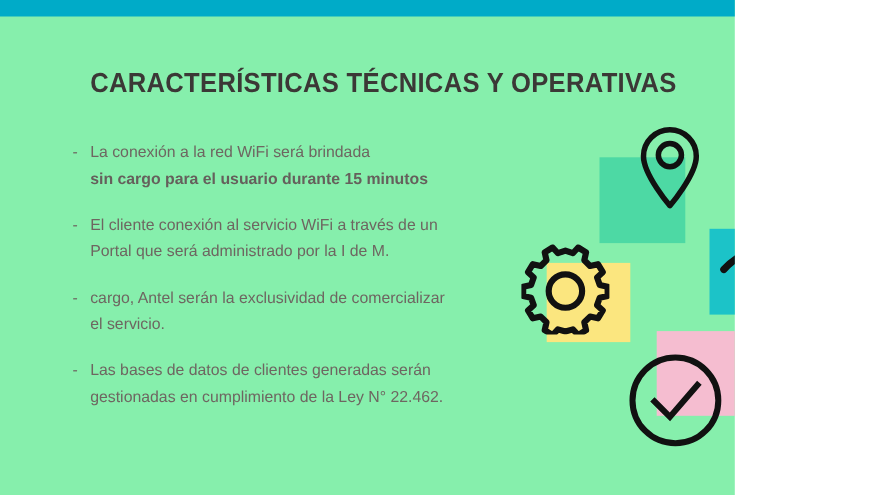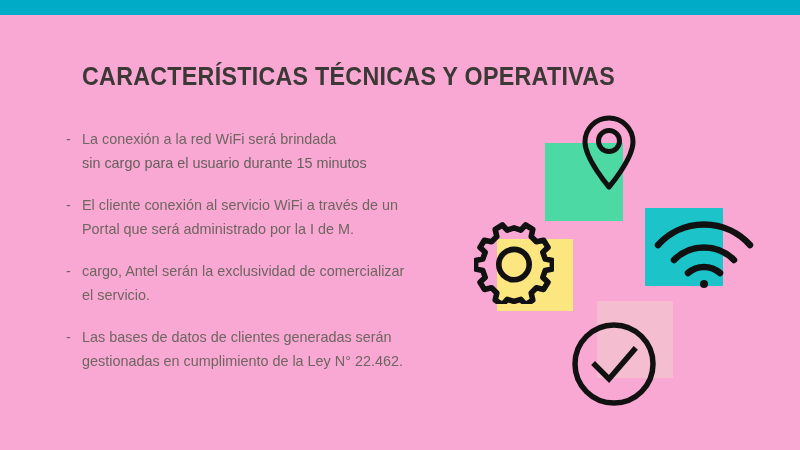--- a/index.html
+++ b/index.html
@@ -7,23 +7,23 @@
     padding: 0;
   }
   body {
     width: 800px;
     height: 450px;
     overflow: hidden;
     font-family: "Liberation Sans", sans-serif;
   }
   .slide {
     position: relative;
-    width: 800px;
+    width: 668px;
     height: 450px;
-    background: #f9a8d4;
+    background: #86efac;
     overflow: hidden;
   }
   .top-bar {
     position: absolute;
     left: 0;
     top: 0;
     width: 800px;
     height: 15px;
     background: #00abc8;
   }
@@ -60,21 +60,21 @@
     top: 0;
     color: #6e6661;
     font-size: 14.4px;
     line-height: 23.5px;
   }
   .bullet .line {
     display: block;
     white-space: nowrap;
   }
   .bullet .line.bold {
-    font-weight: normal;
+    font-weight: bold;
     color: #65605c;
   }
 
   
   .graphics {
     position: absolute;
     left: 0;
     top: 0;
     width: 800px;
     height: 450px;

